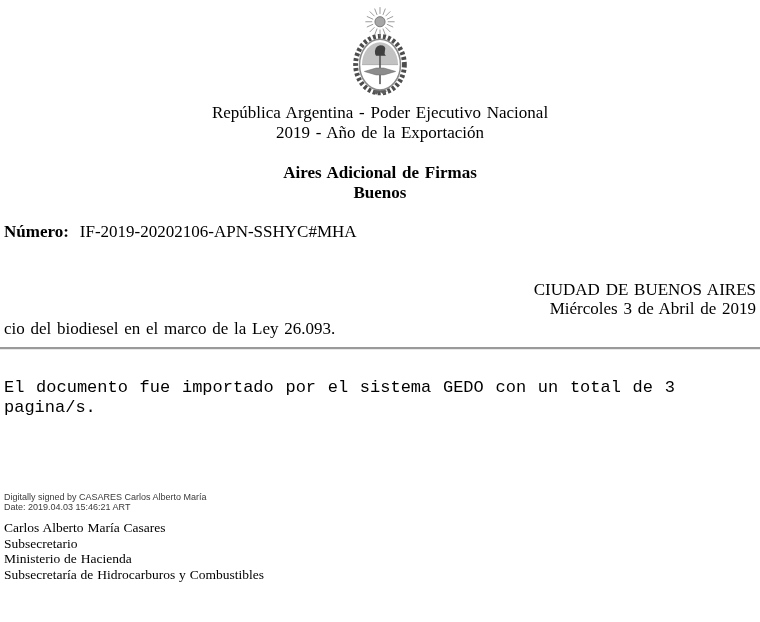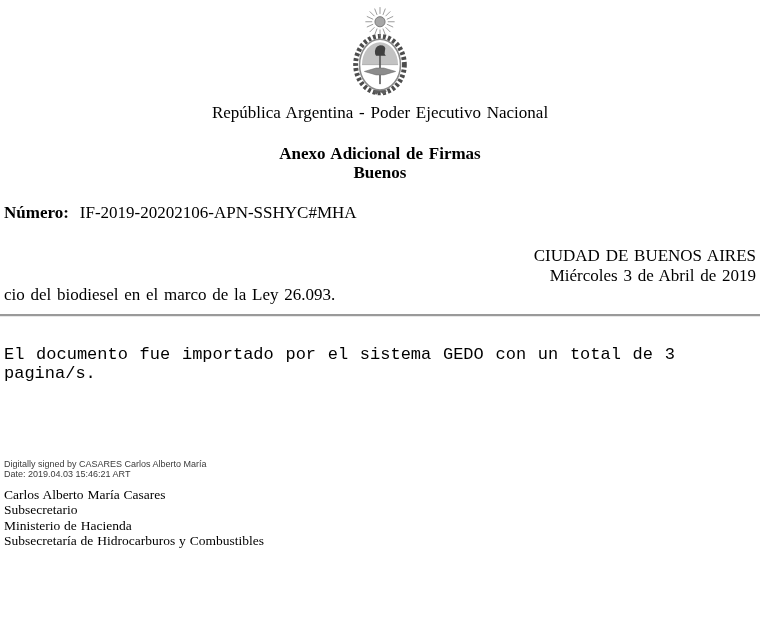--- a/index.html
+++ b/index.html
@@ -29,21 +29,21 @@
     padding-top: 5px;
     height: 91px;
   }
   .c { text-align: center; }
   .b { font-weight: bold; }
   .right { text-align: right; }
   .hdr1 { margin-top: 7px; }
   .doc-title { margin-top: 21px; }
   .number-row { margin-top: 20px; }
   .num-val { margin-left: 11px; }
-  .city-row { margin-top: 24px; }
+  .city-row { margin-top: 38px; }
   .ref-par { margin-top: 22px; text-align: justify; }
   .rule {
     margin: 9px -4px 0 -4px;
     height: 2px;
     background: #9a9a9a;
     border-bottom: 1px solid #e8e8e8;
   }
   .notice { margin-top: 28px; font-family: Liberation Mono, monospace; }
   .digsig {
     margin-top: 75px;
@@ -100,22 +100,23 @@
         <line x1="47" y1="14.5" x2="53.5" y2="11.5"></line>
         <line x1="34.5" y1="30.5" x2="37" y2="24"></line>
         <line x1="43" y1="10" x2="45.5" y2="3.5"></line>
       </g>
 
       <circle cx="40" cy="17" r="5.2" fill="#a6a6a6" stroke="#777777" stroke-width="1"></circle>
     </svg>
   </div>
 
   <div class="hdr1 c">República Argentina - Poder Ejecutivo Nacional</div>
+  <div class="c">2019 - Año de la Exportación</div>
 
-  <div class="doc-title c b">Anexo Adicional de Firmas</div>
+  <div class="doc-title c b">Aires Adicional de Firmas</div>
   <div class="c b">Buenos</div>
 
   <div class="number-row"><span class="b">Número:</span><span class="num-val">IF-2019-20202106-APN-SSHYC#MHA</span></div>
 
   <div class="city-row right">CIUDAD DE BUENOS AIRES</div>
   <div class="right">Miércoles 3 de Abril de 2019</div>
 
   <div>cio del biodiesel en el marco de la Ley 26.093.</div>
 
   <div class="rule"></div>

